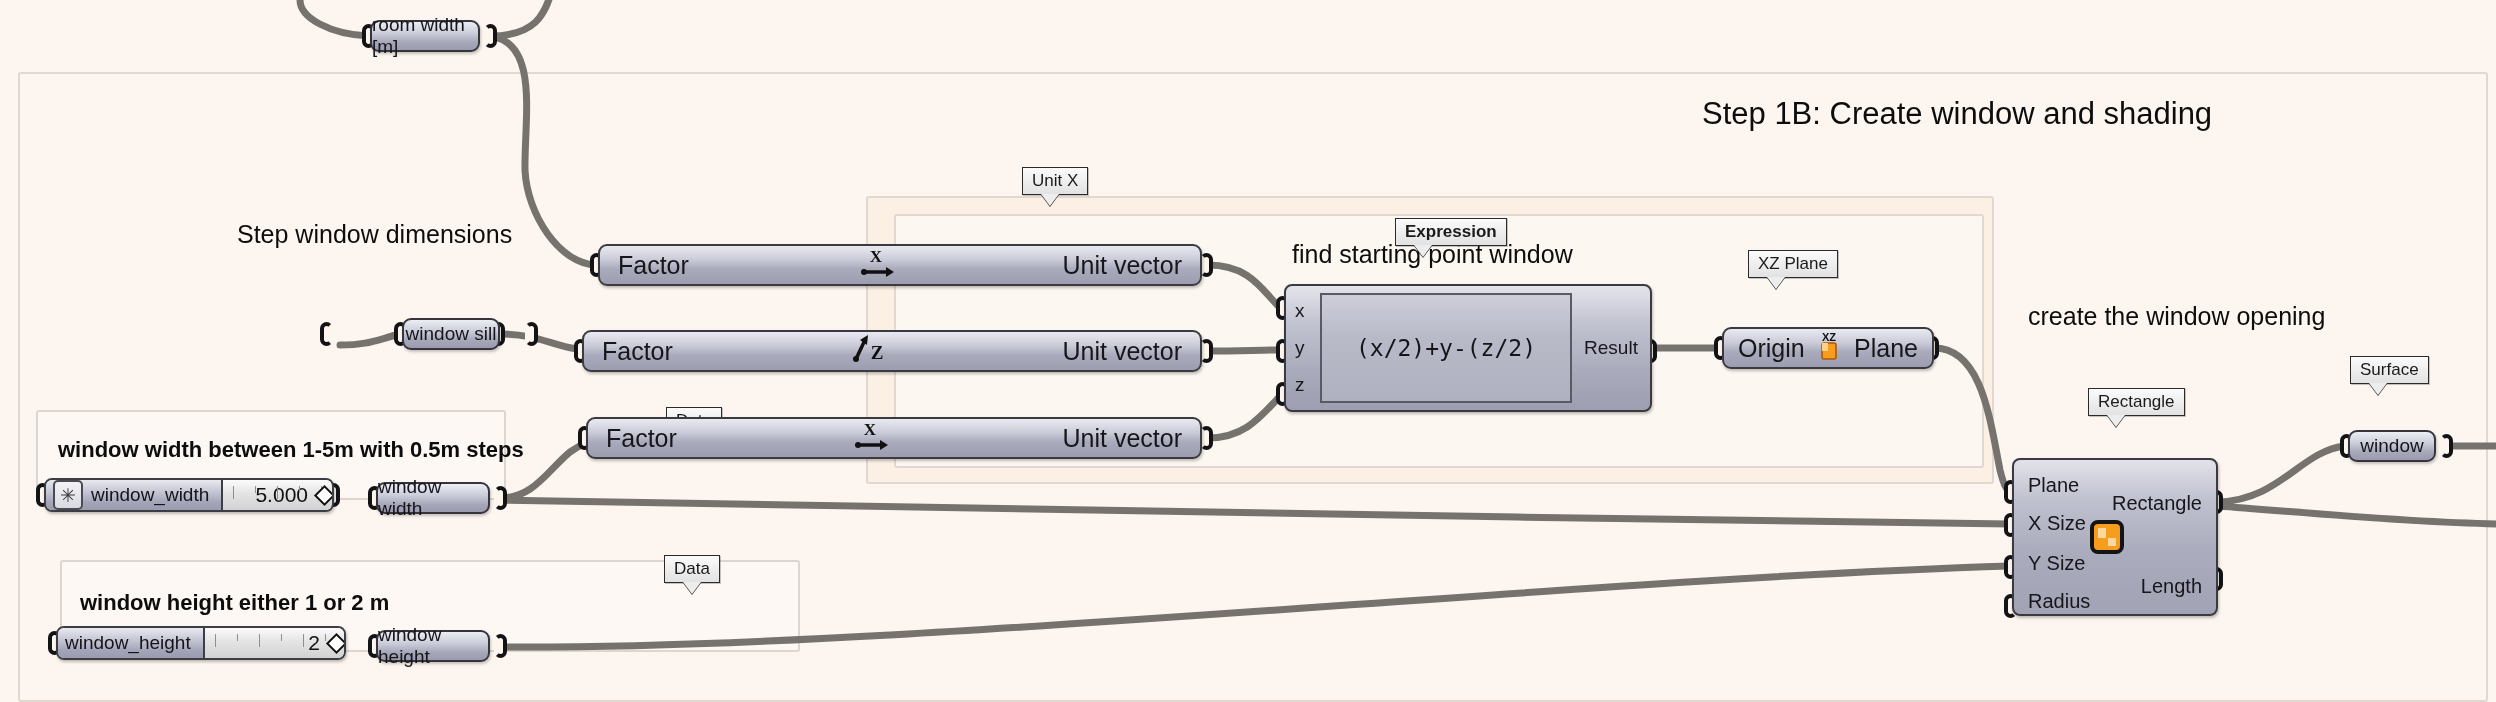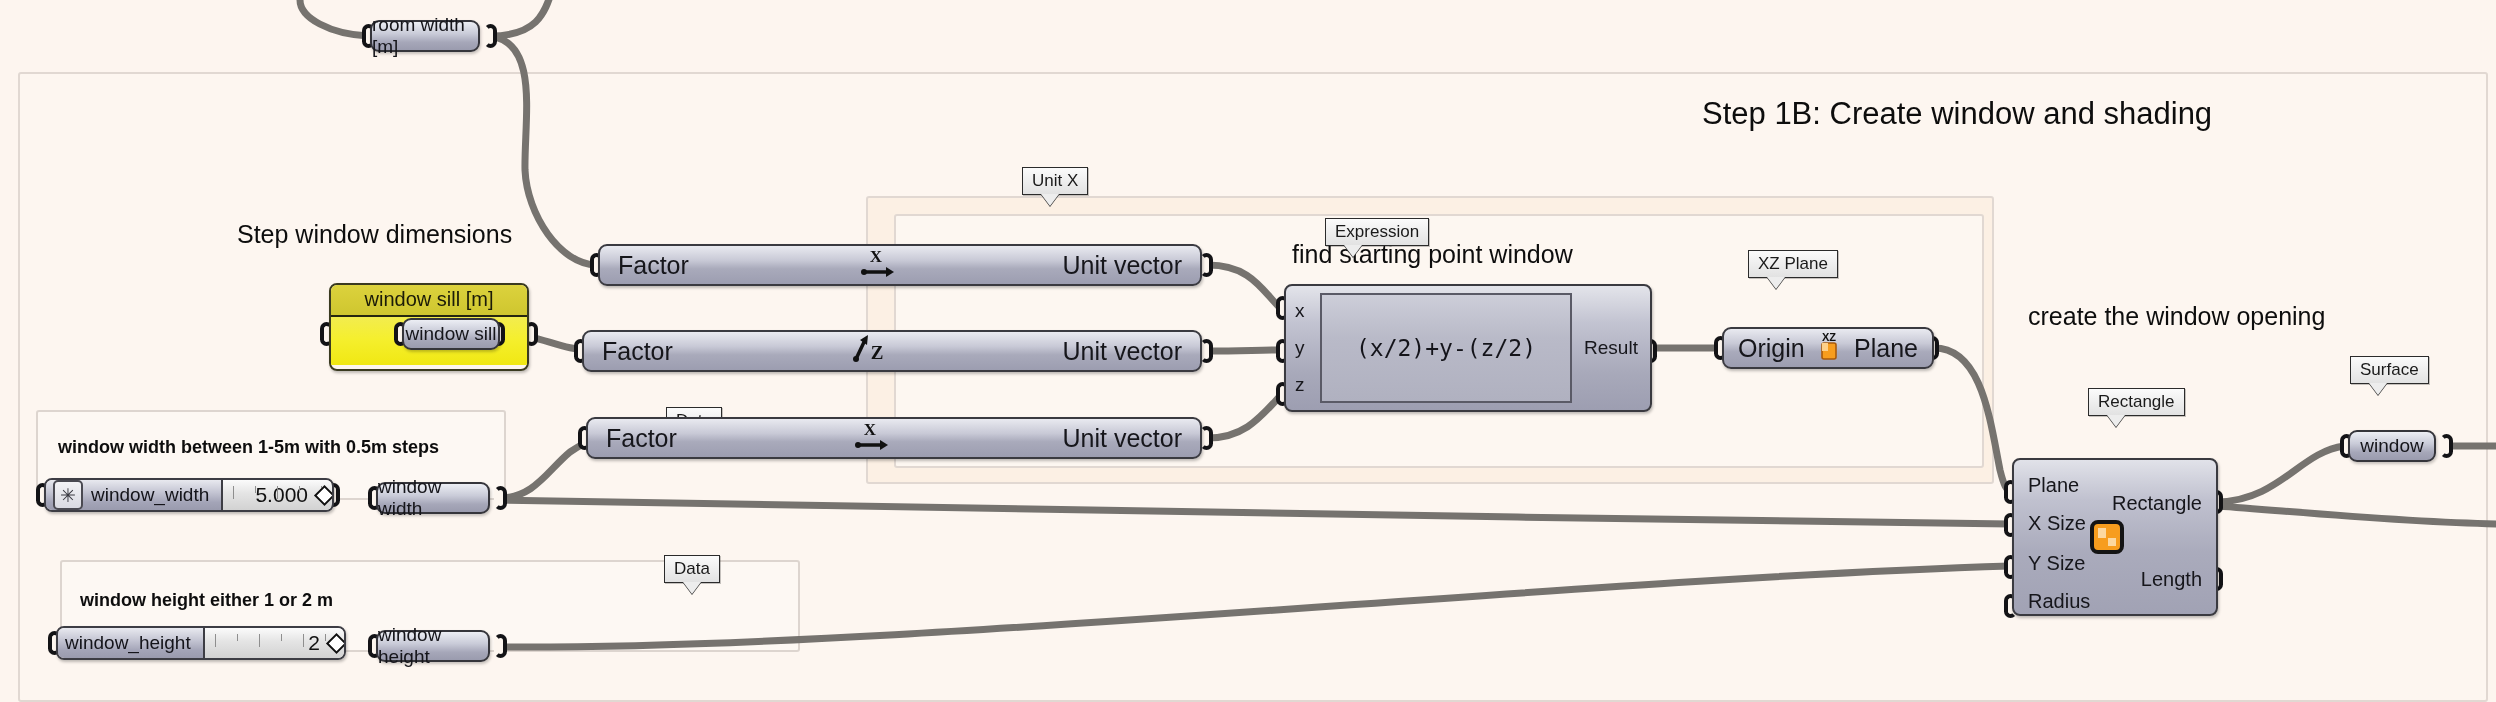--- a/index.html
+++ b/index.html
@@ -28,21 +28,21 @@
 
   
   .canvas-text{
     position:absolute;
     color:#0d0d0d;
     font-family:"Liberation Sans", sans-serif;
     white-space:nowrap;
   }
   .title-big{font-size:31px;}
   .title-mid{font-size:25px;}
-  .title-sm{font-size:18px;font-weight:bold;text-align:center;}
+  .title-sm{font-size:22px;font-weight:bold;text-align:center;}
 
   
   .balloon{
     position:absolute;
     background:linear-gradient(180deg,#fbfbfb 0%,#ededed 55%,#e2e2e2 100%);
     border:1.6px solid #2b2b2b;
     color:#1a1a1a;
     font-size:17px;
     padding:2px 9px 3px 9px;
     line-height:1.25;
@@ -282,42 +282,38 @@
   </div>
 
   <div class="balloon" style="left:666px;top:407px;">
     <span>Data</span>
   </div>
 
   <div class="balloon" style="left:664px;top:555px;">
     <span>Data</span>
   </div>
 
-  <div class="balloon" style="left:1325px;top:218px;">
+  <div class="balloon" style="left:1395px;top:218px;font-weight:bold;">
     <span>Expression</span>
   </div>
 
   <div class="balloon" style="left:1748px;top:250px;">
     <span>XZ Plane</span>
   </div>
 
   <div class="balloon" style="left:2088px;top:388px;">
     <span>Rectangle</span>
   </div>
 
   <div class="balloon" style="left:2350px;top:356px;">
     <span>Surface</span>
   </div>
 
   <div class="nub left" style="left:320px;top:322px;"></div>
   <div class="nub right" style="left:525px;top:322px;"></div>
-  <div class="yellowbox" style="left:329px;top:283px;width:200px;height:88px;">
-    <div class="yb-head">window sill [m]</div>
-    <div class="yb-body">1</div>
-  </div>
 
   <div class="nub left" style="left:394px;top:322px;"></div>
   <div class="nub right" style="left:492px;top:322px;"></div>
   <div class="param" style="left:402px;top:318px;width:98px;">
     <span>window sill</span>
   </div>
 
   <div class="nub left" style="left:368px;top:486px;"></div>
   <div class="nub right" style="left:494px;top:486px;"></div>
   <div class="param" style="left:376px;top:482px;width:114px;align-items:center;">
@@ -459,21 +455,21 @@
   <div class="nub left" style="left:2004px;top:594px;"></div>
   <div class="nub right" style="left:2210px;top:490px;"></div>
   <div class="nub right" style="left:2210px;top:567px;"></div>
 
   <div class="rect-comp" style="left:2012px;top:458px;width:206px;height:158px;">
     <span class="r-in" style="top:14px;">Plane</span>
     <span class="r-in" style="top:52px;">X Size</span>
     <span class="r-in" style="top:92px;">Y Size</span>
     <span class="r-in" style="top:130px;">Radius</span>
     <span class="r-out" style="top:32px;">Rectangle</span>
-    <span class="r-out" style="top:108px;">Length</span>
+    <span class="r-out" style="top:115px;">Length</span>
     <span class="ic ic-rect" style="position:absolute;left:76px;top:60px;">
       <svg width="20" height="20" viewBox="0 0 20 20">
         <rect x="1" y="1" width="18" height="18" fill="#f79d1e"></rect>
         <rect x="1" y="1" width="8" height="10" fill="#fcd8a0"></rect>
         <rect x="11" y="11" width="8" height="8" fill="#fcd8a0"></rect>
       </svg>
     </span>
   </div>
 
 </div>

